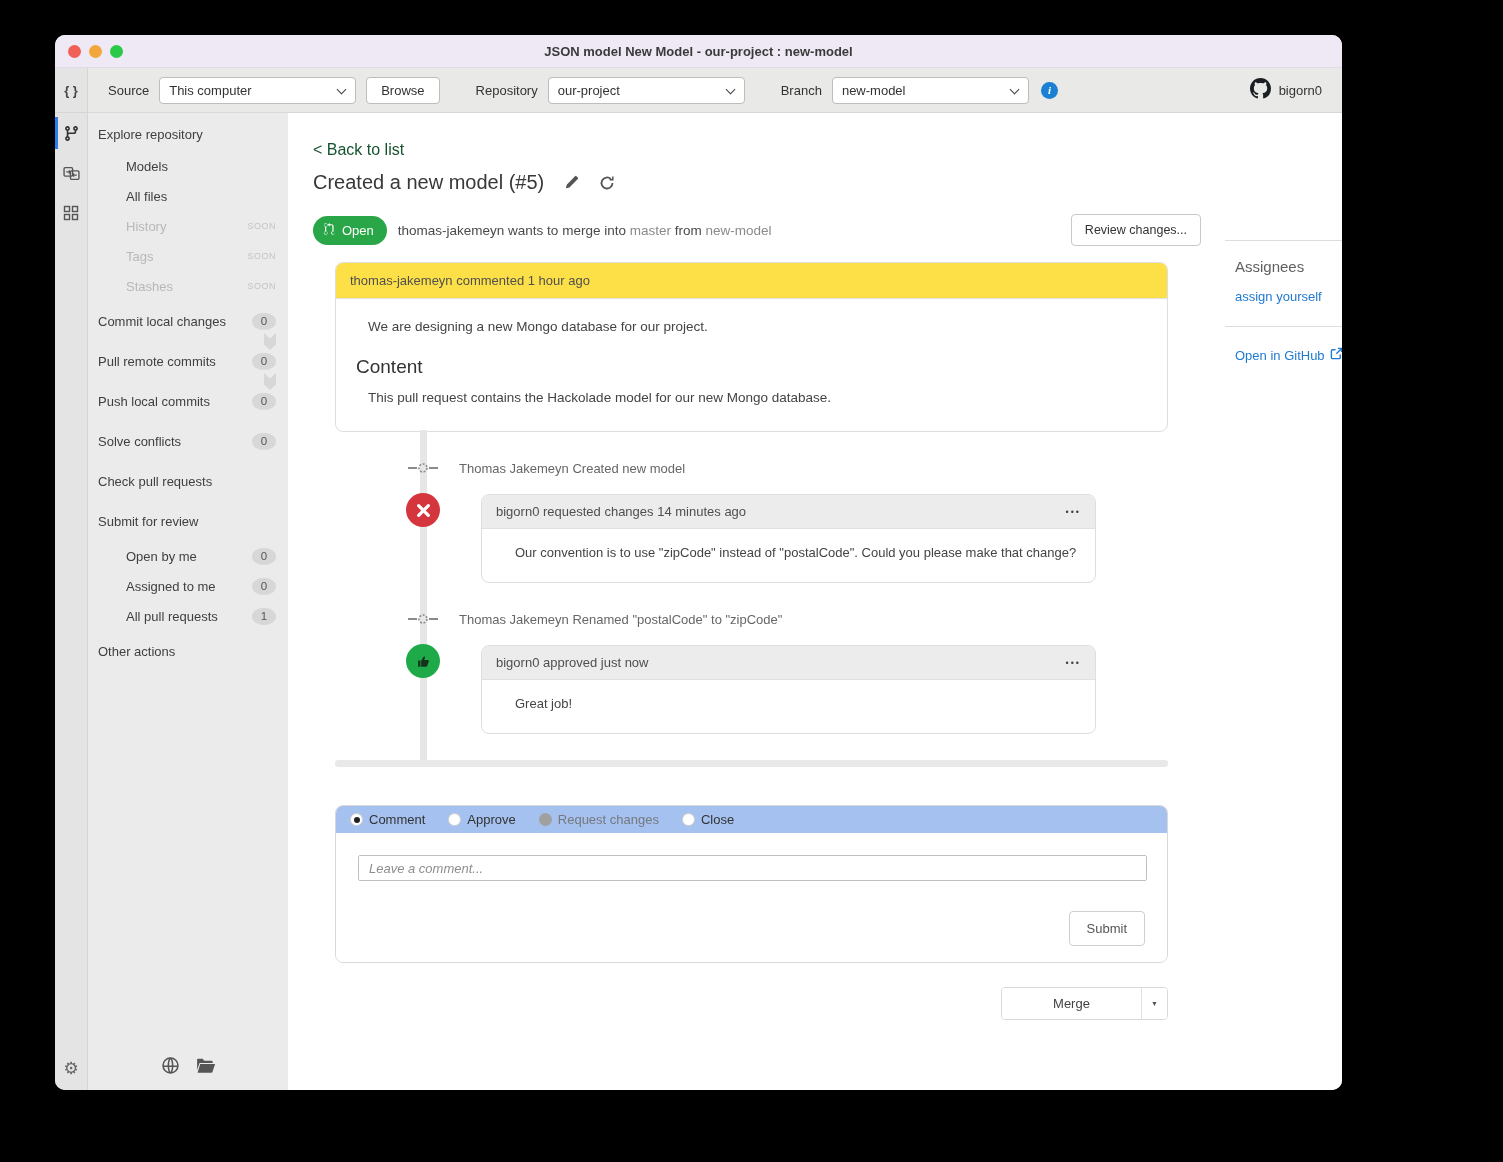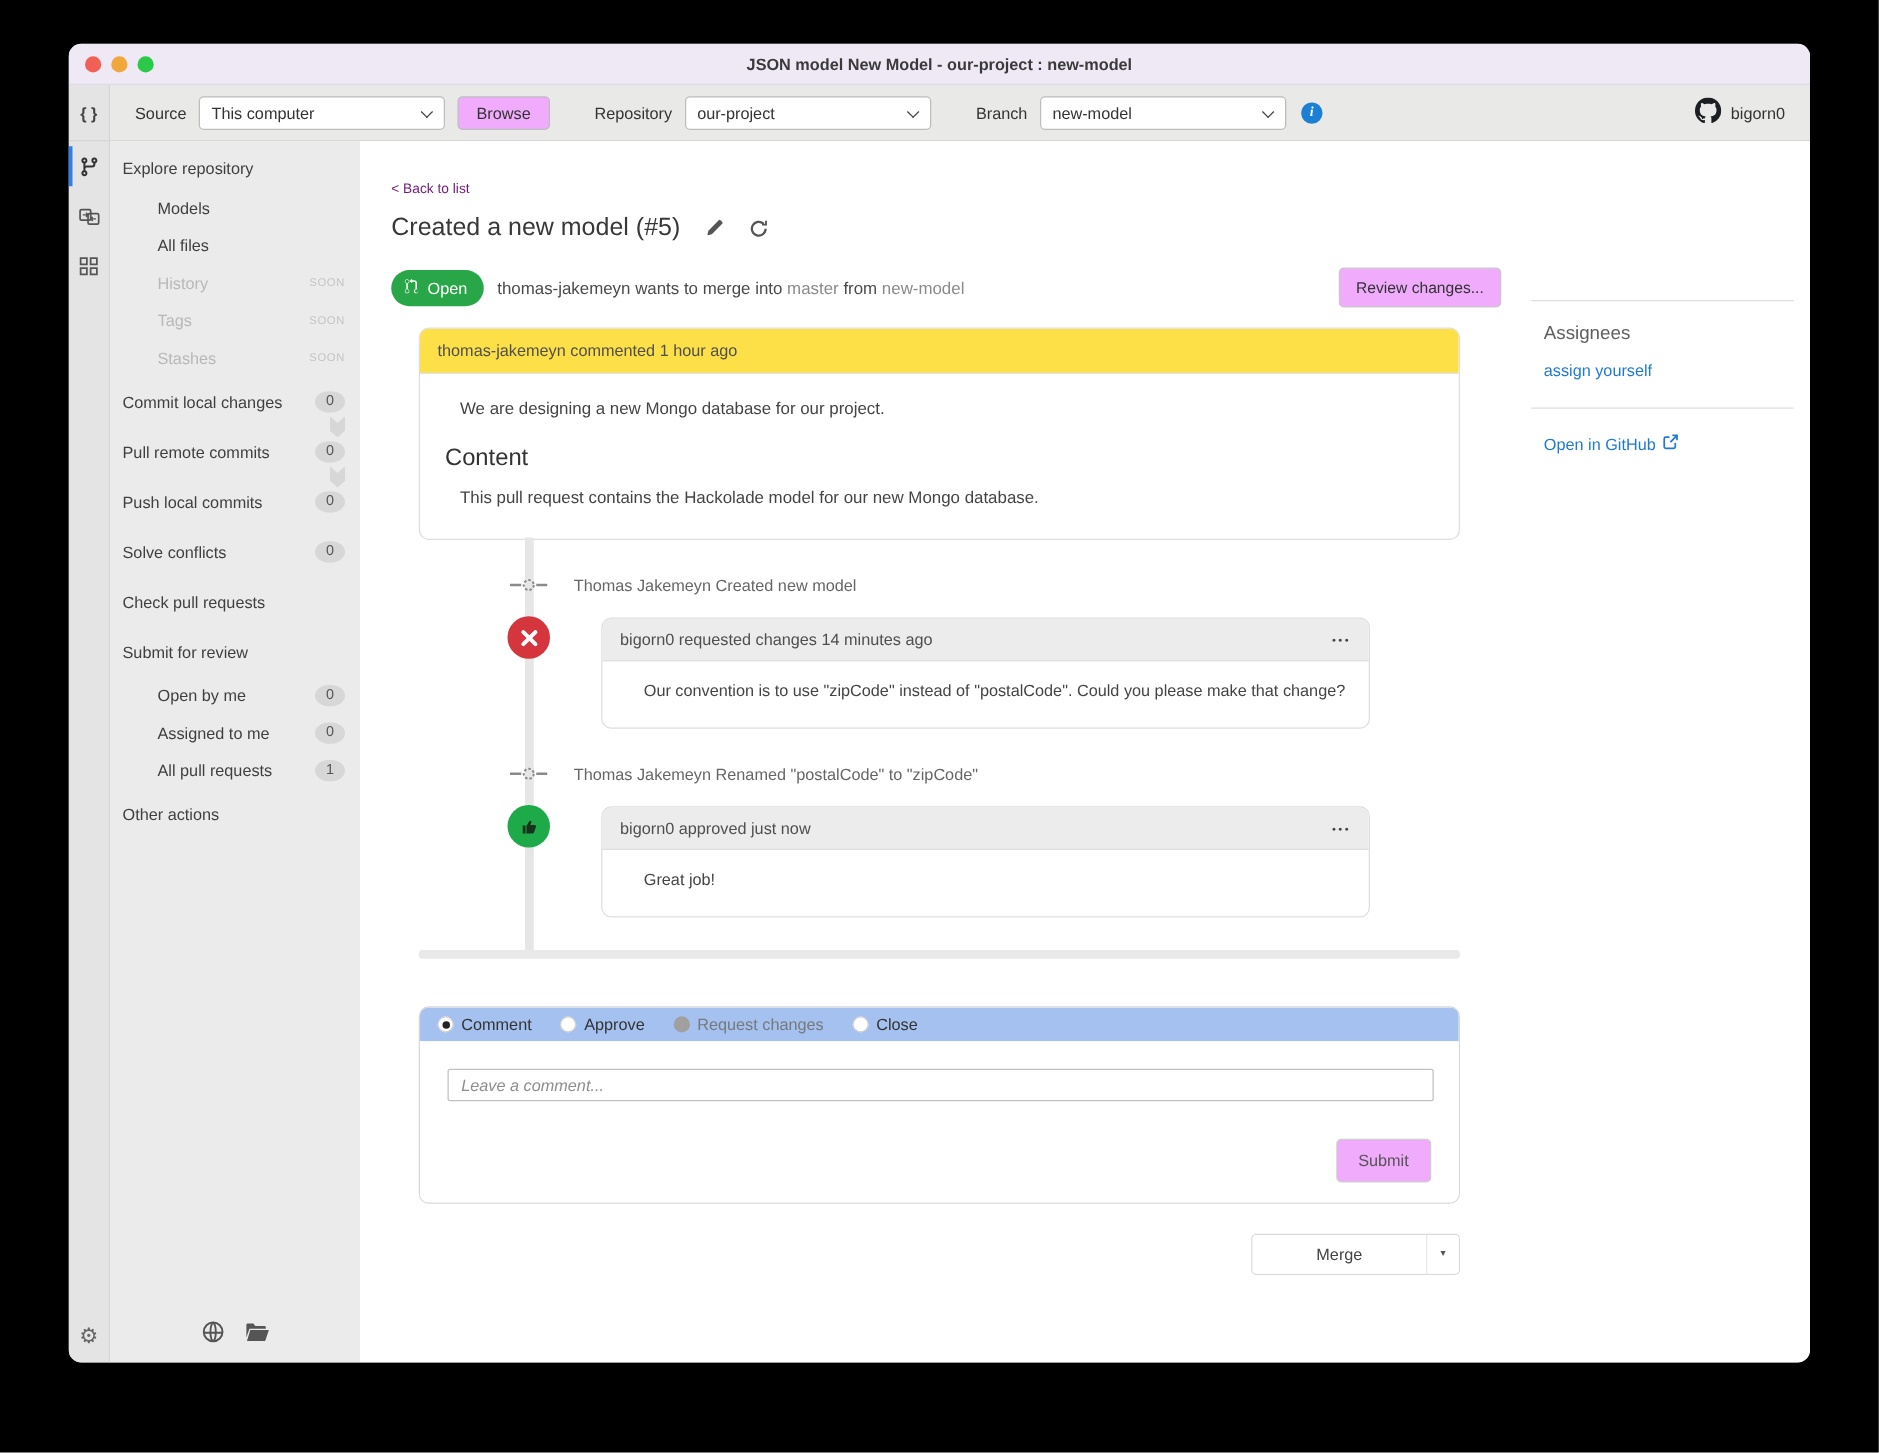--- a/index.html
+++ b/index.html
@@ -4,21 +4,21 @@
 <style>
   * { box-sizing: border-box; margin: 0; padding: 0; }
   html,body { width:1503px; height:1162px; }
   body {
     background:#000;
     font-family:"Liberation Sans", sans-serif;
     position:relative; overflow:hidden;
     -webkit-font-smoothing:antialiased;
   }
   .window {
-    position:absolute; left:55px; top:35px; width:1393px; height:1055px;
+    position:absolute; left:55px; top:35px; width:1287px; height:1055px;
     border-radius:10px; overflow:hidden; background:#fff;
     box-shadow:0 25px 60px rgba(0,0,0,.55);
     display:flex; flex-direction:column;
   }
   
   .titlebar {
     height:33px; background:#efe9f6; flex:0 0 33px;
     display:flex; align-items:center; justify-content:center; position:relative;
     border-bottom:1px solid #e0d9e8;
   }
@@ -59,21 +59,21 @@
     width:197px; height:27px; border:1px solid #bdbdbd; border-radius:4px;
     background:#fff; font-family:"Liberation Sans",sans-serif; font-size:13px; color:#333;
     padding:0 26px 0 9px; outline:none;
   }
   .select-wrap .chev {
     position:absolute; right:11px; top:9px; width:7px; height:7px;
     border-right:1.6px solid #444; border-bottom:1.6px solid #444;
     transform:rotate(45deg); pointer-events:none;
   }
   .btn {
-    background:#f0abfc; border:1px solid #bdbdbd; border-radius:4px;
+    background:#ffffff; border:1px solid #bdbdbd; border-radius:4px;
     font-family:"Liberation Sans",sans-serif; font-size:13px; color:#333;
     padding:5px 14px; cursor:pointer;
   }
   .tb-browse { margin-right:36px; }
   .tb-gap { width:26px; }
   .info-badge {
     width:17px; height:17px; border-radius:50%; background:#1b7fd4; color:#fff;
     font-size:11px; font-weight:bold; font-family:"Liberation Serif",serif; font-style:italic;
     display:flex; align-items:center; justify-content:center; margin-left:2px;
   }
@@ -98,21 +98,21 @@
     position:absolute; right:12px; bottom:-9px; width:12px; height:17px; background:#d7d7d7; z-index:2;
     clip-path:polygon(0% 0%, 50% 32%, 100% 0%, 100% 68%, 50% 100%, 0% 68%);
   }
   .sidebar-bottom {
     position:absolute; bottom:12px; left:0; right:0;
     display:flex; align-items:center; justify-content:center; gap:16px; color:#555;
   }
   
   .main { flex:1; background:#fff; position:relative; overflow:hidden; }
   .content { position:absolute; left:25px; top:28px; width:880px; }
-  .back-link { font-size:11px; color:#701a75; cursor:pointer; display:inline-block; }
+  .back-link { font-size:16px; color:#14532d; cursor:pointer; display:inline-block; }
   .page-title-row { display:flex; align-items:center; gap:20px; margin-top:12px; color:#3a3a3a; }
   .page-title { font-size:20px; font-weight:400; color:#383838; }
   .ticon { color:#555; cursor:pointer; display:flex; align-items:center; }
   .status-row { position:relative; display:flex; align-items:center; margin-top:20px; height:32px; }
   .open-pill {
     background:#28a648; color:#fff; border-radius:15px; padding:6px 13px 6px 10px;
     font-size:13px; display:inline-flex; align-items:center; gap:6px;
   }
   .status-text { font-size:13.5px; color:#4a4a4a; margin-left:11px; }
   .status-text .branch { color:#8a8a8a; }

